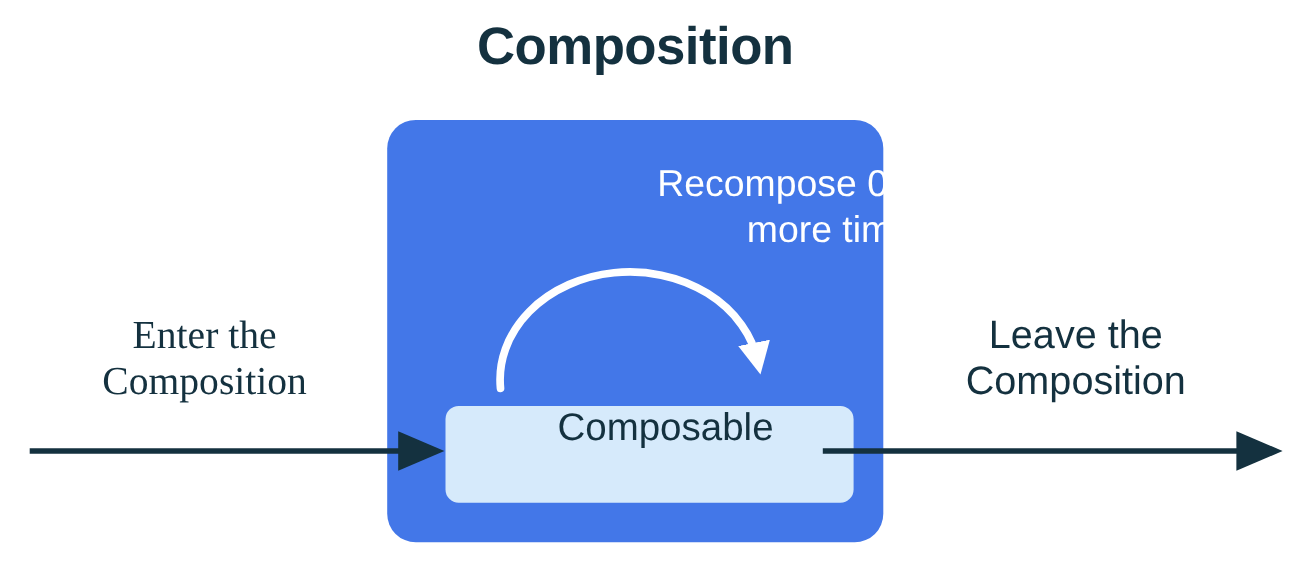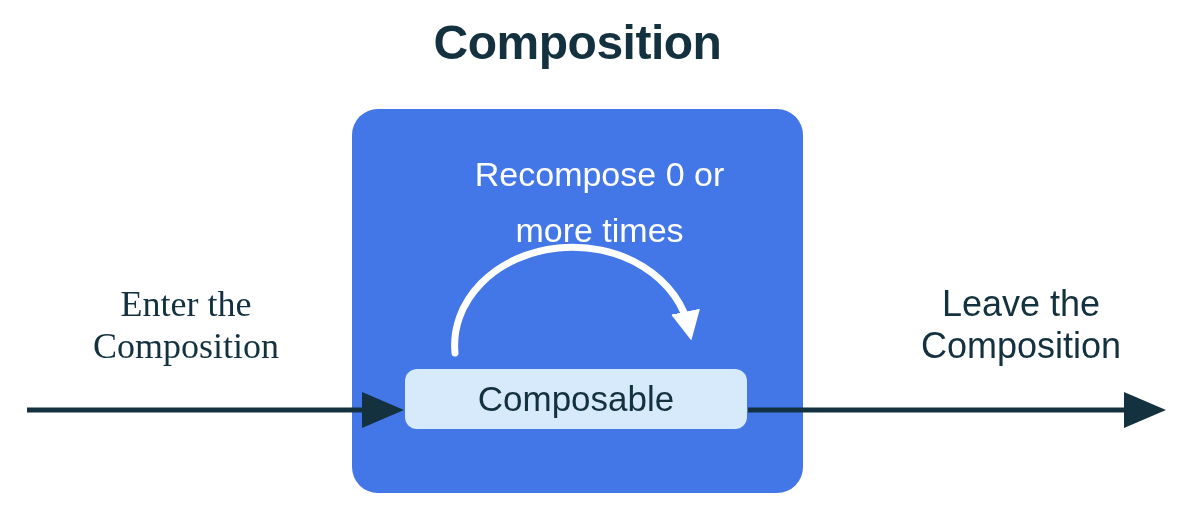--- a/index.html
+++ b/index.html
@@ -35,54 +35,55 @@
     width: 451px;
     height: 384px;
     border-radius: 26px;
     background: var(--color-container-blue, #4377E8);
   }
   .recompose-label {
     position: absolute;
     left: 352px;
     top: 146px;
     width: 495px;
-    text-align: center;
+    text-align: right;
     font-size: 34px;
-    line-height: 56px;
+    line-height: 42px;
     color: var(--color-light-text, #ffffff);
     white-space: pre-line;
   }
   .composable-box {
     position: absolute;
     left: 405px;
     top: 369px;
     width: 342px;
-    height: 60px;
+    height: 88px;
     border-radius: 12px;
     background: var(--color-composable-bg, #D6EAFB);
     display: flex;
-    align-items: center;
+    align-items: flex-start;
     justify-content: center;
+    padding-left: 29px;
   }
   .composable-box span {
     font-size: 35px;
     color: var(--color-dark, #14313F);
   }
   .side-label {
     position: absolute;
     top: 283px;
     width: 260px;
     text-align: center;
     font-size: 36px;
     line-height: 42px;
     color: var(--color-dark, #14313F);
     white-space: pre-line;
   }
   .enter-label { left: 56px; font-family: Liberation Serif, serif; }
-  .leave-label { left: 891px; }
+  .leave-label { left: 848px; }
   .arrows-layer {
     position: absolute;
     left: 0;
     top: 0;
     width: 1191px;
     height: 512px;
     pointer-events: none;
   }
   .dark-line {
     stroke: var(--color-dark, #14313F);

